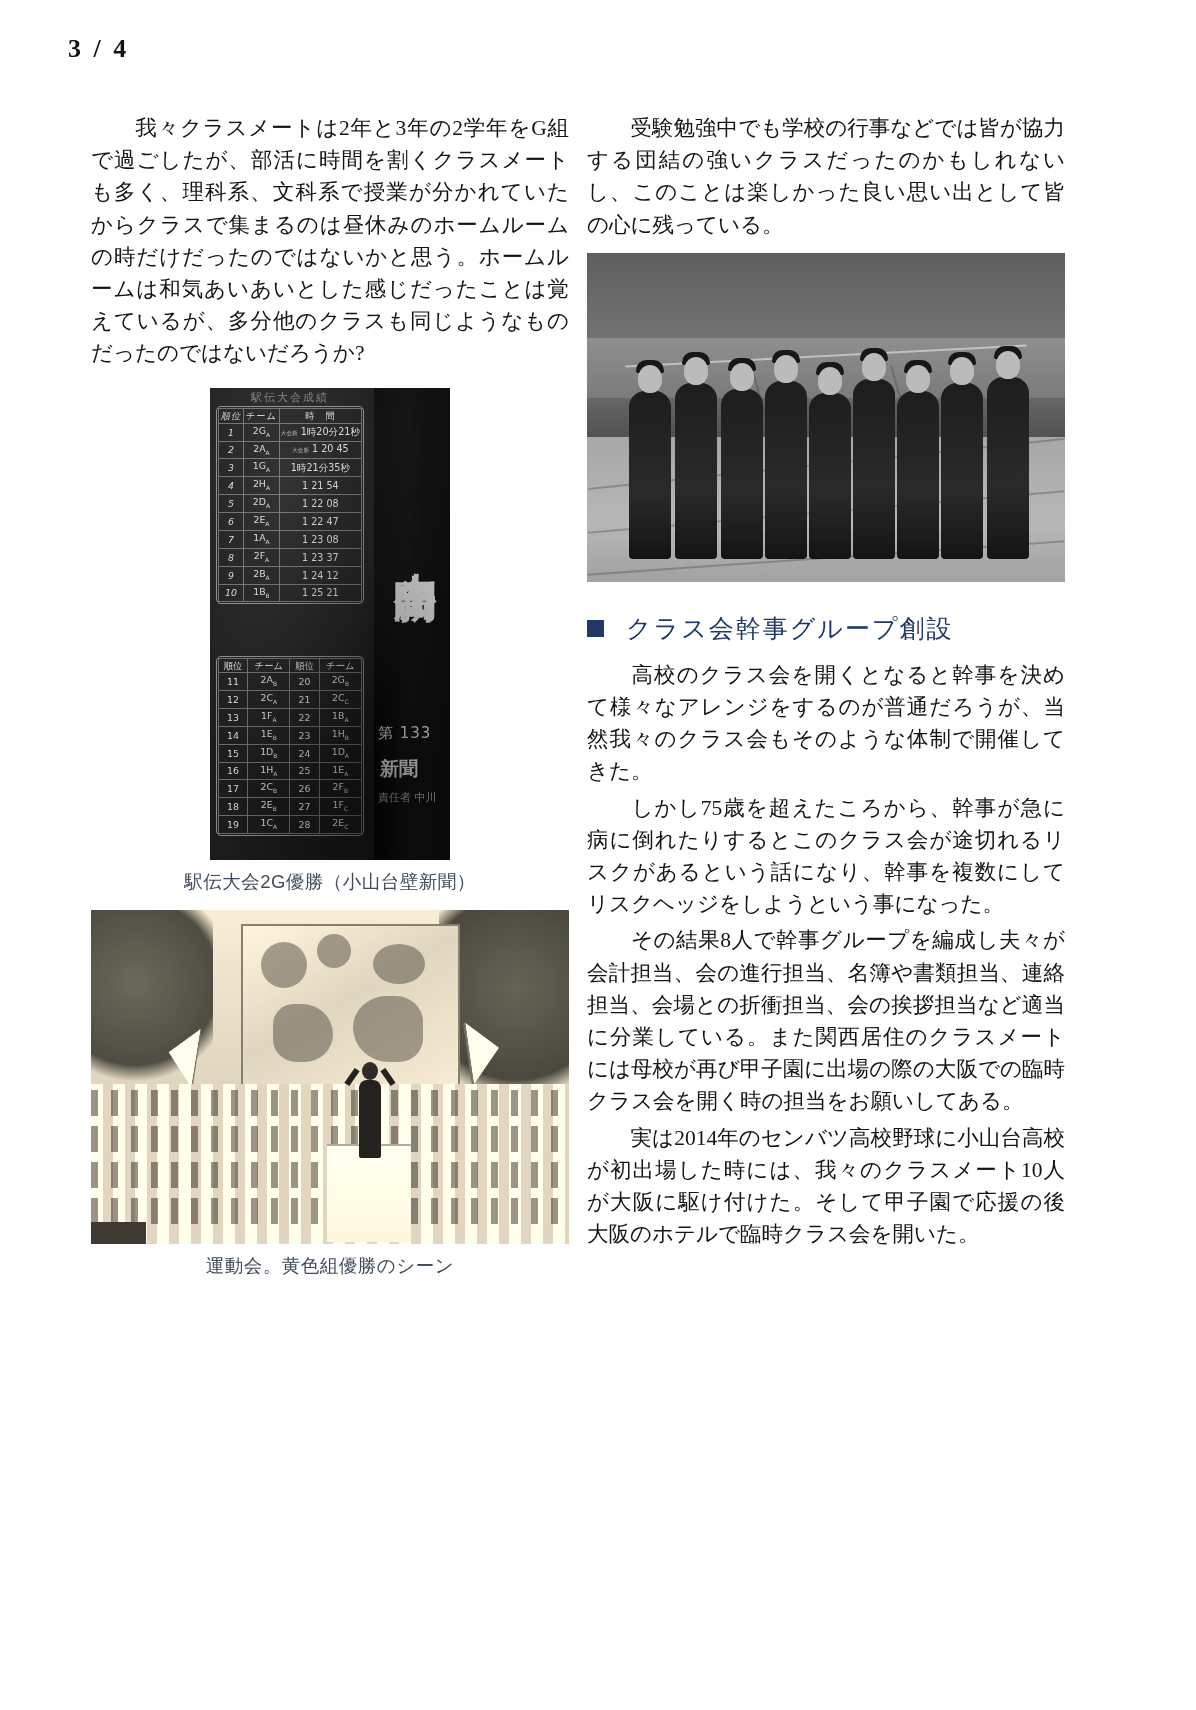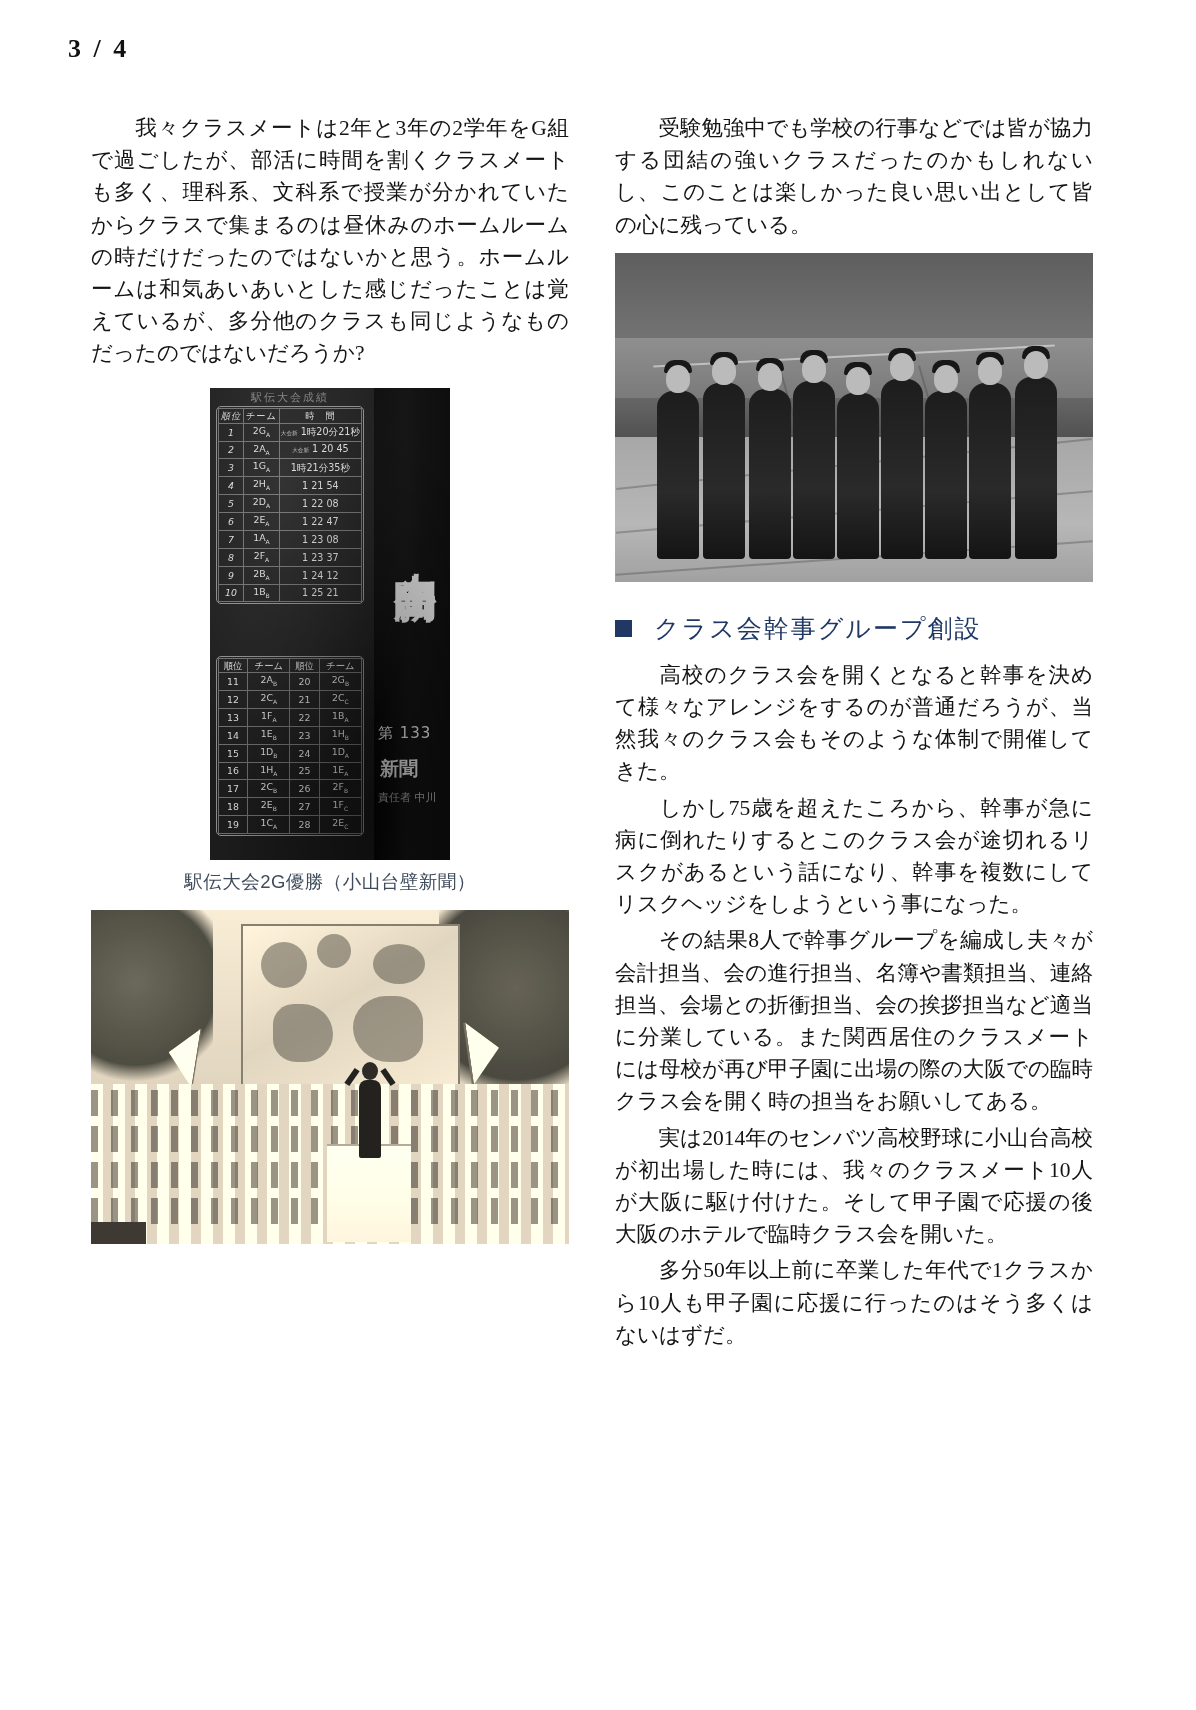--- a/index.html
+++ b/index.html
@@ -32,21 +32,21 @@
     color: #111;
   }
 
   
   .col {
     position: absolute;
     width: 478px;
     top: 112px;
   }
   .col-left  { left: 53px; margin-left: 38px; }
-  .col-right { left: 587px; margin-left: 28px; }
+  .col-right { left: 587px; }
 
   p.body-text {
     margin: 0 0 4px 0;
     font-family: "Liberation Serif", "DejaVu Serif", serif;
     font-size: 21.5px;
     line-height: 32.2px;
     text-align: justify;
     text-justify: inter-character;
     text-indent: 22px;
     color: #141414;
@@ -513,20 +513,21 @@
           <div class="sd-crowd-row" style="top:78px;"></div>
           <div class="sd-crowd-row" style="top:114px;"></div>
         </div>
         <div class="sd-podium"></div>
         <div class="sd-leader">
           <span class="armL"></span>
             <span class="armR"></span>
         </div>
         <div class="sd-darkstrip"></div>
       </div>
+      <figcaption class="figcaption">運動会。黄色組優勝のシーン</figcaption>
     </figure>
 
   </div>
 
   <div class="col col-right">
 
     <p class="body-text">　受験勉強中でも学校の行事などでは皆が協力する団結の強いクラスだったのかもしれないし、このことは楽しかった良い思い出として皆の心に残っている。</p>
 
     <figure class="figure">
       <div class="grp-photo">
@@ -582,17 +583,16 @@
 
     <div class="section-heading">
       <span class="section-bullet"></span>
       <span class="section-title">クラス会幹事グループ創設</span>
     </div>
 
     <p class="body-text">　高校のクラス会を開くとなると幹事を決めて様々なアレンジをするのが普通だろうが、当然我々のクラス会もそのような体制で開催してきた。</p>
     <p class="body-text">　しかし75歳を超えたころから、幹事が急に病に倒れたりするとこのクラス会が途切れるリスクがあるという話になり、幹事を複数にしてリスクヘッジをしようという事になった。</p>
     <p class="body-text">　その結果8人で幹事グループを編成し夫々が会計担当、会の進行担当、名簿や書類担当、連絡担当、会場との折衝担当、会の挨拶担当など適当に分業している。また関西居住のクラスメートには母校が再び甲子園に出場の際の大阪での臨時クラス会を開く時の担当をお願いしてある。</p>
     <p class="body-text">　実は2014年のセンバツ高校野球に小山台高校が初出場した時には、我々のクラスメート10人が大阪に駆け付けた。そして甲子園で応援の後大阪のホテルで臨時クラス会を開いた。</p>
-    <p class="body-text">　多分50年以上前に卒業した年代で1クラスから10人も甲子園に応援に行ったのはそう多くはないはずだ。</p>
 
   </div>
 
 </div>
 
 </body></html>

